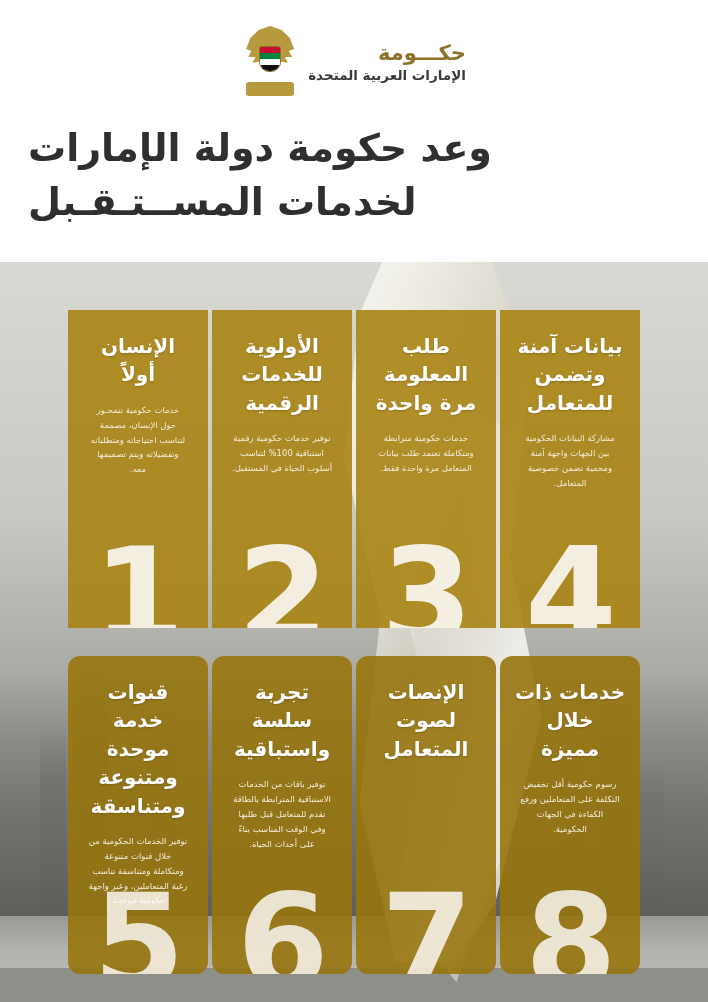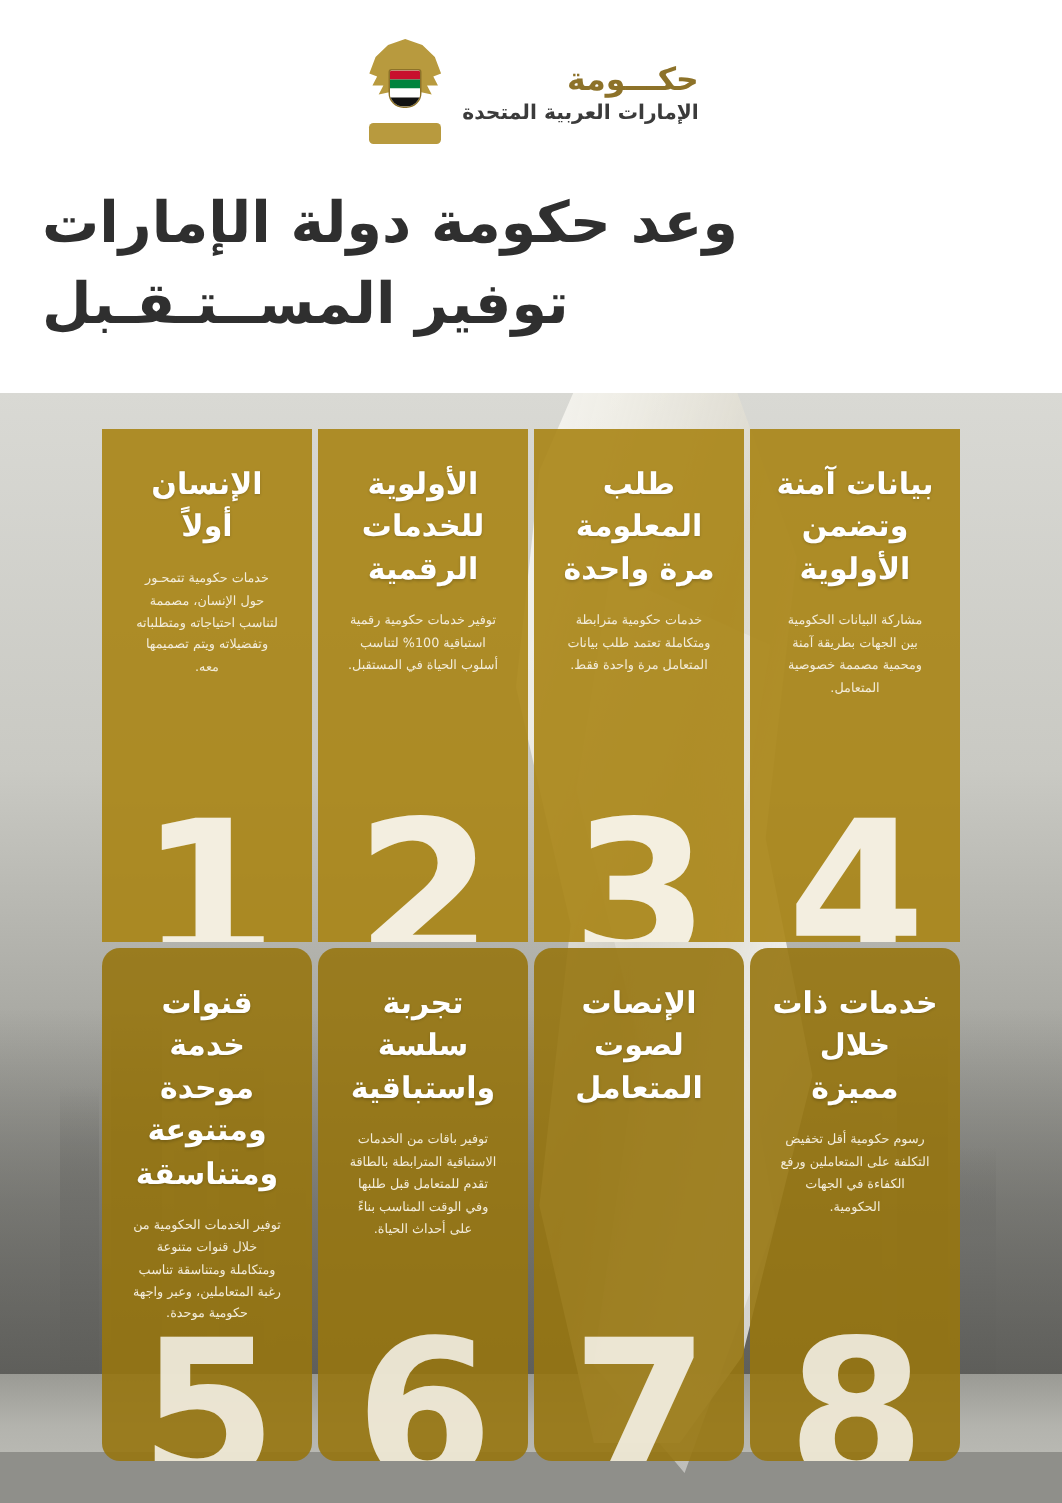--- a/index.html
+++ b/index.html
@@ -156,20 +156,21 @@
     grid-template-rows: repeat(2, 1fr);
     gap: 4px;
   }
   .card {
     position: relative;
     background: rgba(169,132,20, 0.90);
     overflow: hidden;
     padding: 18px 14px 0 14px;
     text-align: center;
     color: #ffffff;
+    margin-top: 24px;
   }
   .card.alt { background: rgba(151,117,16, 0.90); border-radius: 12px; }
   .card-title {
     font-size: 20px;
     font-weight: bold;
     line-height: 1.42;
     color: #ffffff;
     margin-top: 4px;
     text-shadow: 0 1px 2px rgba(0,0,0,.18);
   }
@@ -215,21 +216,21 @@
         <div class="scroll"></div>
       </div>
       <div class="wordmark">
         <div class="w1">حكـــومة</div>
         <div class="w2">الإمارات العربية المتحدة</div>
       </div>
     </div>
 
     <h1 class="main-title">
       <span class="ln">وعد حكومة دولة الإمارات</span>
-      <span class="ln">توفير المســتـقـبل</span>
+      <span class="ln">لخدمات المســتـقـبل</span>
     </h1>
   </div>
 
   <div class="board">
     <div class="bg-sky"></div>
     <div class="bg-city"></div>
     <div class="tower" style="left:40px;  width:26px; height:200px;"></div>
     <div class="tower" style="left:74px;  width:34px; height:250px;"></div>
     <div class="tower" style="left:116px; width:22px; height:170px;"></div>
     <div class="tower" style="left:146px; width:30px; height:220px;"></div>
@@ -238,22 +239,22 @@
     <div class="tower" style="left:598px; width:34px; height:240px;"></div>
     <div class="tower" style="left:640px; width:24px; height:160px;"></div>
     <div class="ground"></div>
     <div class="road"></div>
     <div class="flag"></div>
     <div class="flag2"></div>
 
     <div class="grid">
 
       <div class="card">
-        <div class="card-title">بيانات آمنة وتضمن الأولوية</div>
-        <div class="card-desc">مشاركة البيانات الحكومية بين الجهات بطريقة آمنة ومحمية مصممة خصوصية المتعامل.</div>
+        <div class="card-title">بيانات آمنة وتضمن للمتعامل</div>
+        <div class="card-desc">مشاركة البيانات الحكومية بين الجهات واجهة آمنة ومحمية تضمن خصوصية المتعامل.</div>
         <div class="card-num">4</div>
       </div>
 
       <div class="card">
         <div class="card-title">طلب المعلومة مرة واحدة</div>
         <div class="card-desc">خدمات حكومية مترابطة ومتكاملة تعتمد طلب بيانات المتعامل مرة واحدة فقط.</div>
         <div class="card-num">3</div>
       </div>
 
       <div class="card">

